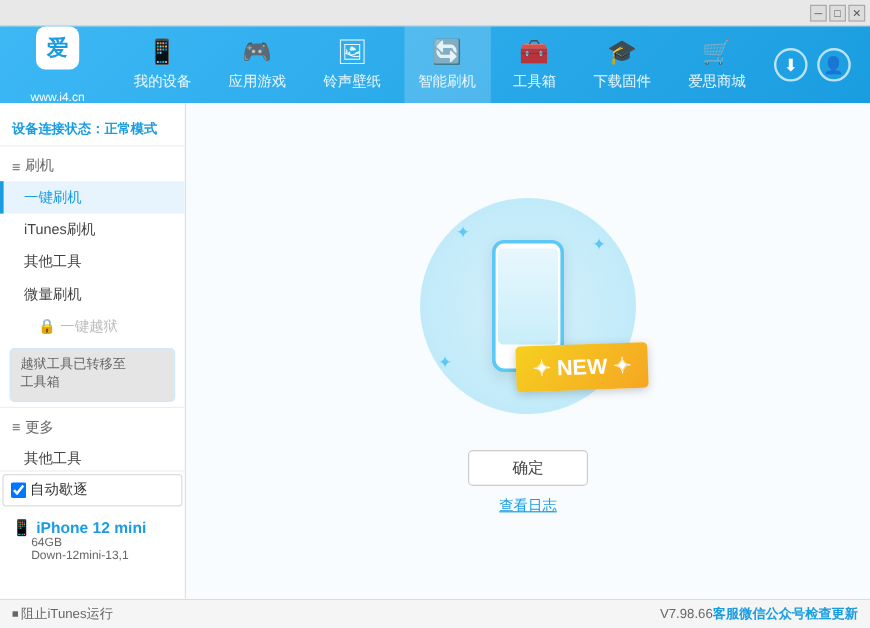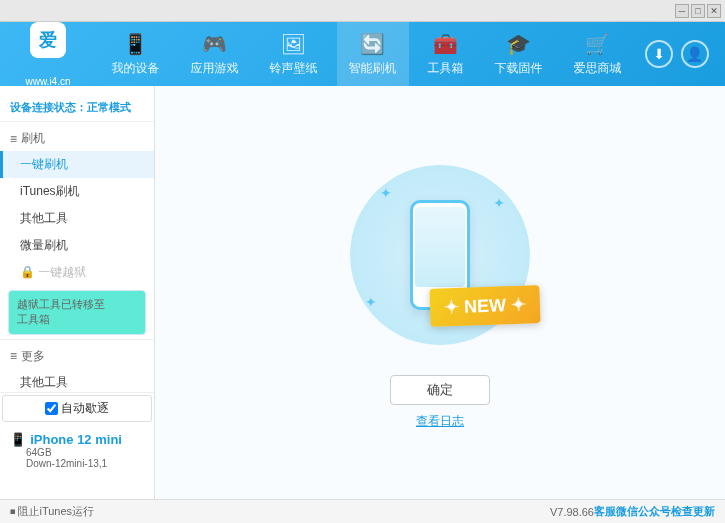--- a/index.html
+++ b/index.html
@@ -129,28 +129,28 @@
       color: #444;
       cursor: pointer;
     }
     .sidebar-item.active {
       background: #e8f4fd;
       color: #1a9de0;
       border-left: 3px solid #1a9de0;
       padding-left: 17px;
     }
     .sidebar-grayed {
-      padding: 5px 10px 5px 20px;
+      padding: 5px 10px 5px 32px;
       font-size: 12px;
       color: #bbb;
     }
     .sidebar-notice {
       margin: 4px 8px;
       padding: 6px 8px;
-      background: #5eead4;
+      background: #e5e5e5;
       border: 1px solid #d0e8f8;
       border-radius: 4px;
       font-size: 11px;
       color: #666;
       line-height: 1.4;
     }
     .divider-line {
       height: 1px;
       background: #eee;
       margin: 4px 0;
@@ -448,21 +448,21 @@
       </div>
     </div>
 
 
     <button class="confirm-btn">确定</button>
 
     <span class="link-text">查看日志</span>
   </div>
 
   <div class="sidebar-bottom">
-    <div class="checkbox-row" style="border: 1px solid #ddd; margin: 2px; padding: 4px 6px; border-radius: 3px; justify-content: center;">
+    <div class="checkbox-row" style="border: 1px solid #ddd; margin: 2px; padding: 4px 6px; border-radius: 3px;">
       <label class="checkbox-item">
         <input type="checkbox" checked="" style="">
         <span>自动歇逐</span>
       </label>
     </div>
     <div class="device-section">
       <div class="device-name">
         <span>📱</span>
         <span>iPhone 12 mini</span>
       </div>

